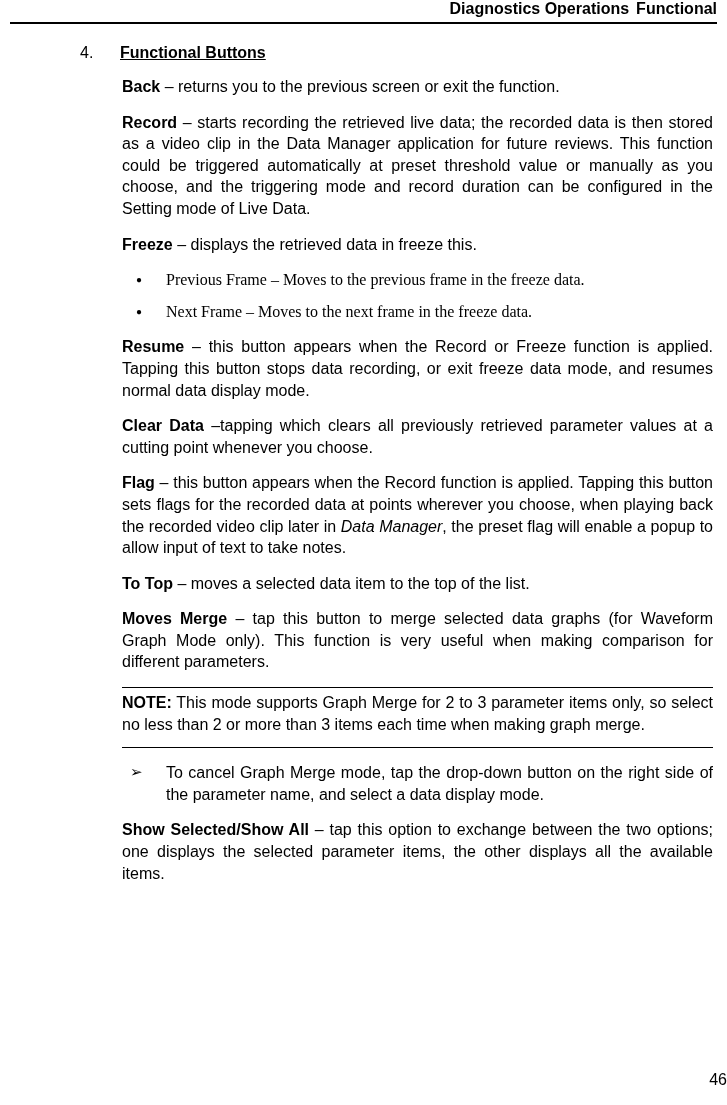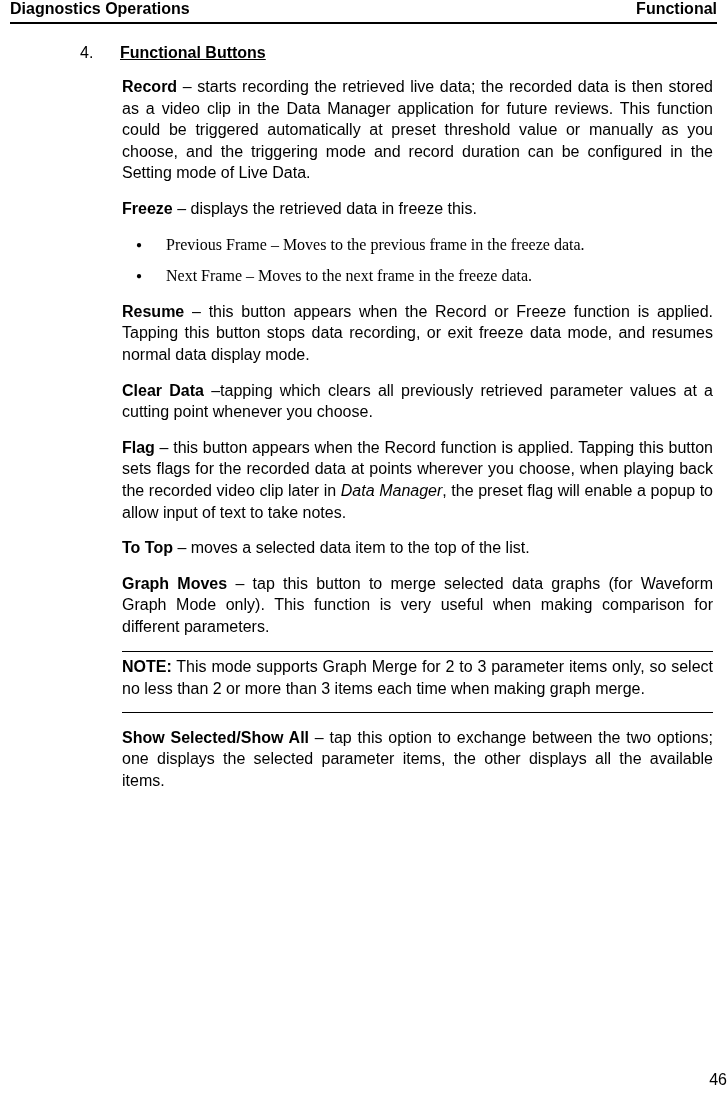--- a/index.html
+++ b/index.html
@@ -13,21 +13,21 @@
   }
   .page {
     width: 727px;
     height: 1105px;
     position: relative;
     box-sizing: border-box;
     padding: 0 0 0 0;
   }
   .header {
     display: flex;
-    justify-content: space-between;
+    justify-content: flex-end;
     font-weight: bold;
     font-size: 16px;
     padding: 0 0 4px 0;
     border-bottom: 2px solid #000;
     margin: 0 10px 0 10px;
     gap: 7px;
   }
   .content {
     padding: 20px 0 0 0;
     margin: 0 10px;
@@ -126,20 +126,23 @@
   <div class="content">
 
     <div class="row-title">
       <span class="num">4.</span>
       <span class="ttl">Functional Buttons</span>
     </div>
 
     <div class="body-block">
 
 
+      <div class="para">
+        <span class="bold">Back</span><span> – returns you to the previous screen or exit the function.</span>
+      </div>
 
       <div class="para">
         <span class="bold">Record</span><span> – starts recording the retrieved live data; the recorded data is then stored as a video clip in the Data Manager application for future reviews. This function could be triggered automatically at preset threshold value or manually as you choose, and the triggering mode and record duration can be configured in the Setting mode of Live Data.</span>
       </div>
 
       <div class="para">
         <span class="bold">Freeze</span><span> – displays the retrieved data in freeze this.</span>
       </div>
 
       <ul class="bullet-list">
@@ -157,27 +160,30 @@
 
       <div class="para">
         <span class="bold">Flag</span><span> – this button appears when the Record function is applied. Tapping this button sets flags for the recorded data at points wherever you choose, when playing back the recorded video clip later in </span><span class="italic">Data Manager</span><span>, the preset flag will enable a popup to allow input of text to take notes.</span>
       </div>
 
       <div class="para">
         <span class="bold">To Top</span><span> – moves a selected data item to the top of the list.</span>
       </div>
 
       <div class="para">
-        <span class="bold">Graph Moves</span><span> – tap this button to merge selected data graphs (for Waveform Graph Mode only). This function is very useful when making comparison for different parameters.</span>
+        <span class="bold">Moves Merge</span><span> – tap this button to merge selected data graphs (for Waveform Graph Mode only). This function is very useful when making comparison for different parameters.</span>
       </div>
 
       <div class="note-box">
         <span class="bold">NOTE:</span><span> This mode supports Graph Merge for 2 to 3 parameter items only, so select no less than 2 or more than 3 items each time when making graph merge.</span>
       </div>
 
+      <ul class="arrow-list">
+        <li>To cancel Graph Merge mode, tap the drop-down button on the right side of the parameter name, and select a data display mode.</li>
+      </ul>
 
       <div class="para">
         <span class="bold">Show Selected/Show All</span><span> – tap this option to exchange between the two options; one displays the selected parameter items, the other displays all the available items.</span>
       </div>
 
     </div>
   </div>
 
   <div class="footer-pagenum">46</div>
 </div>

